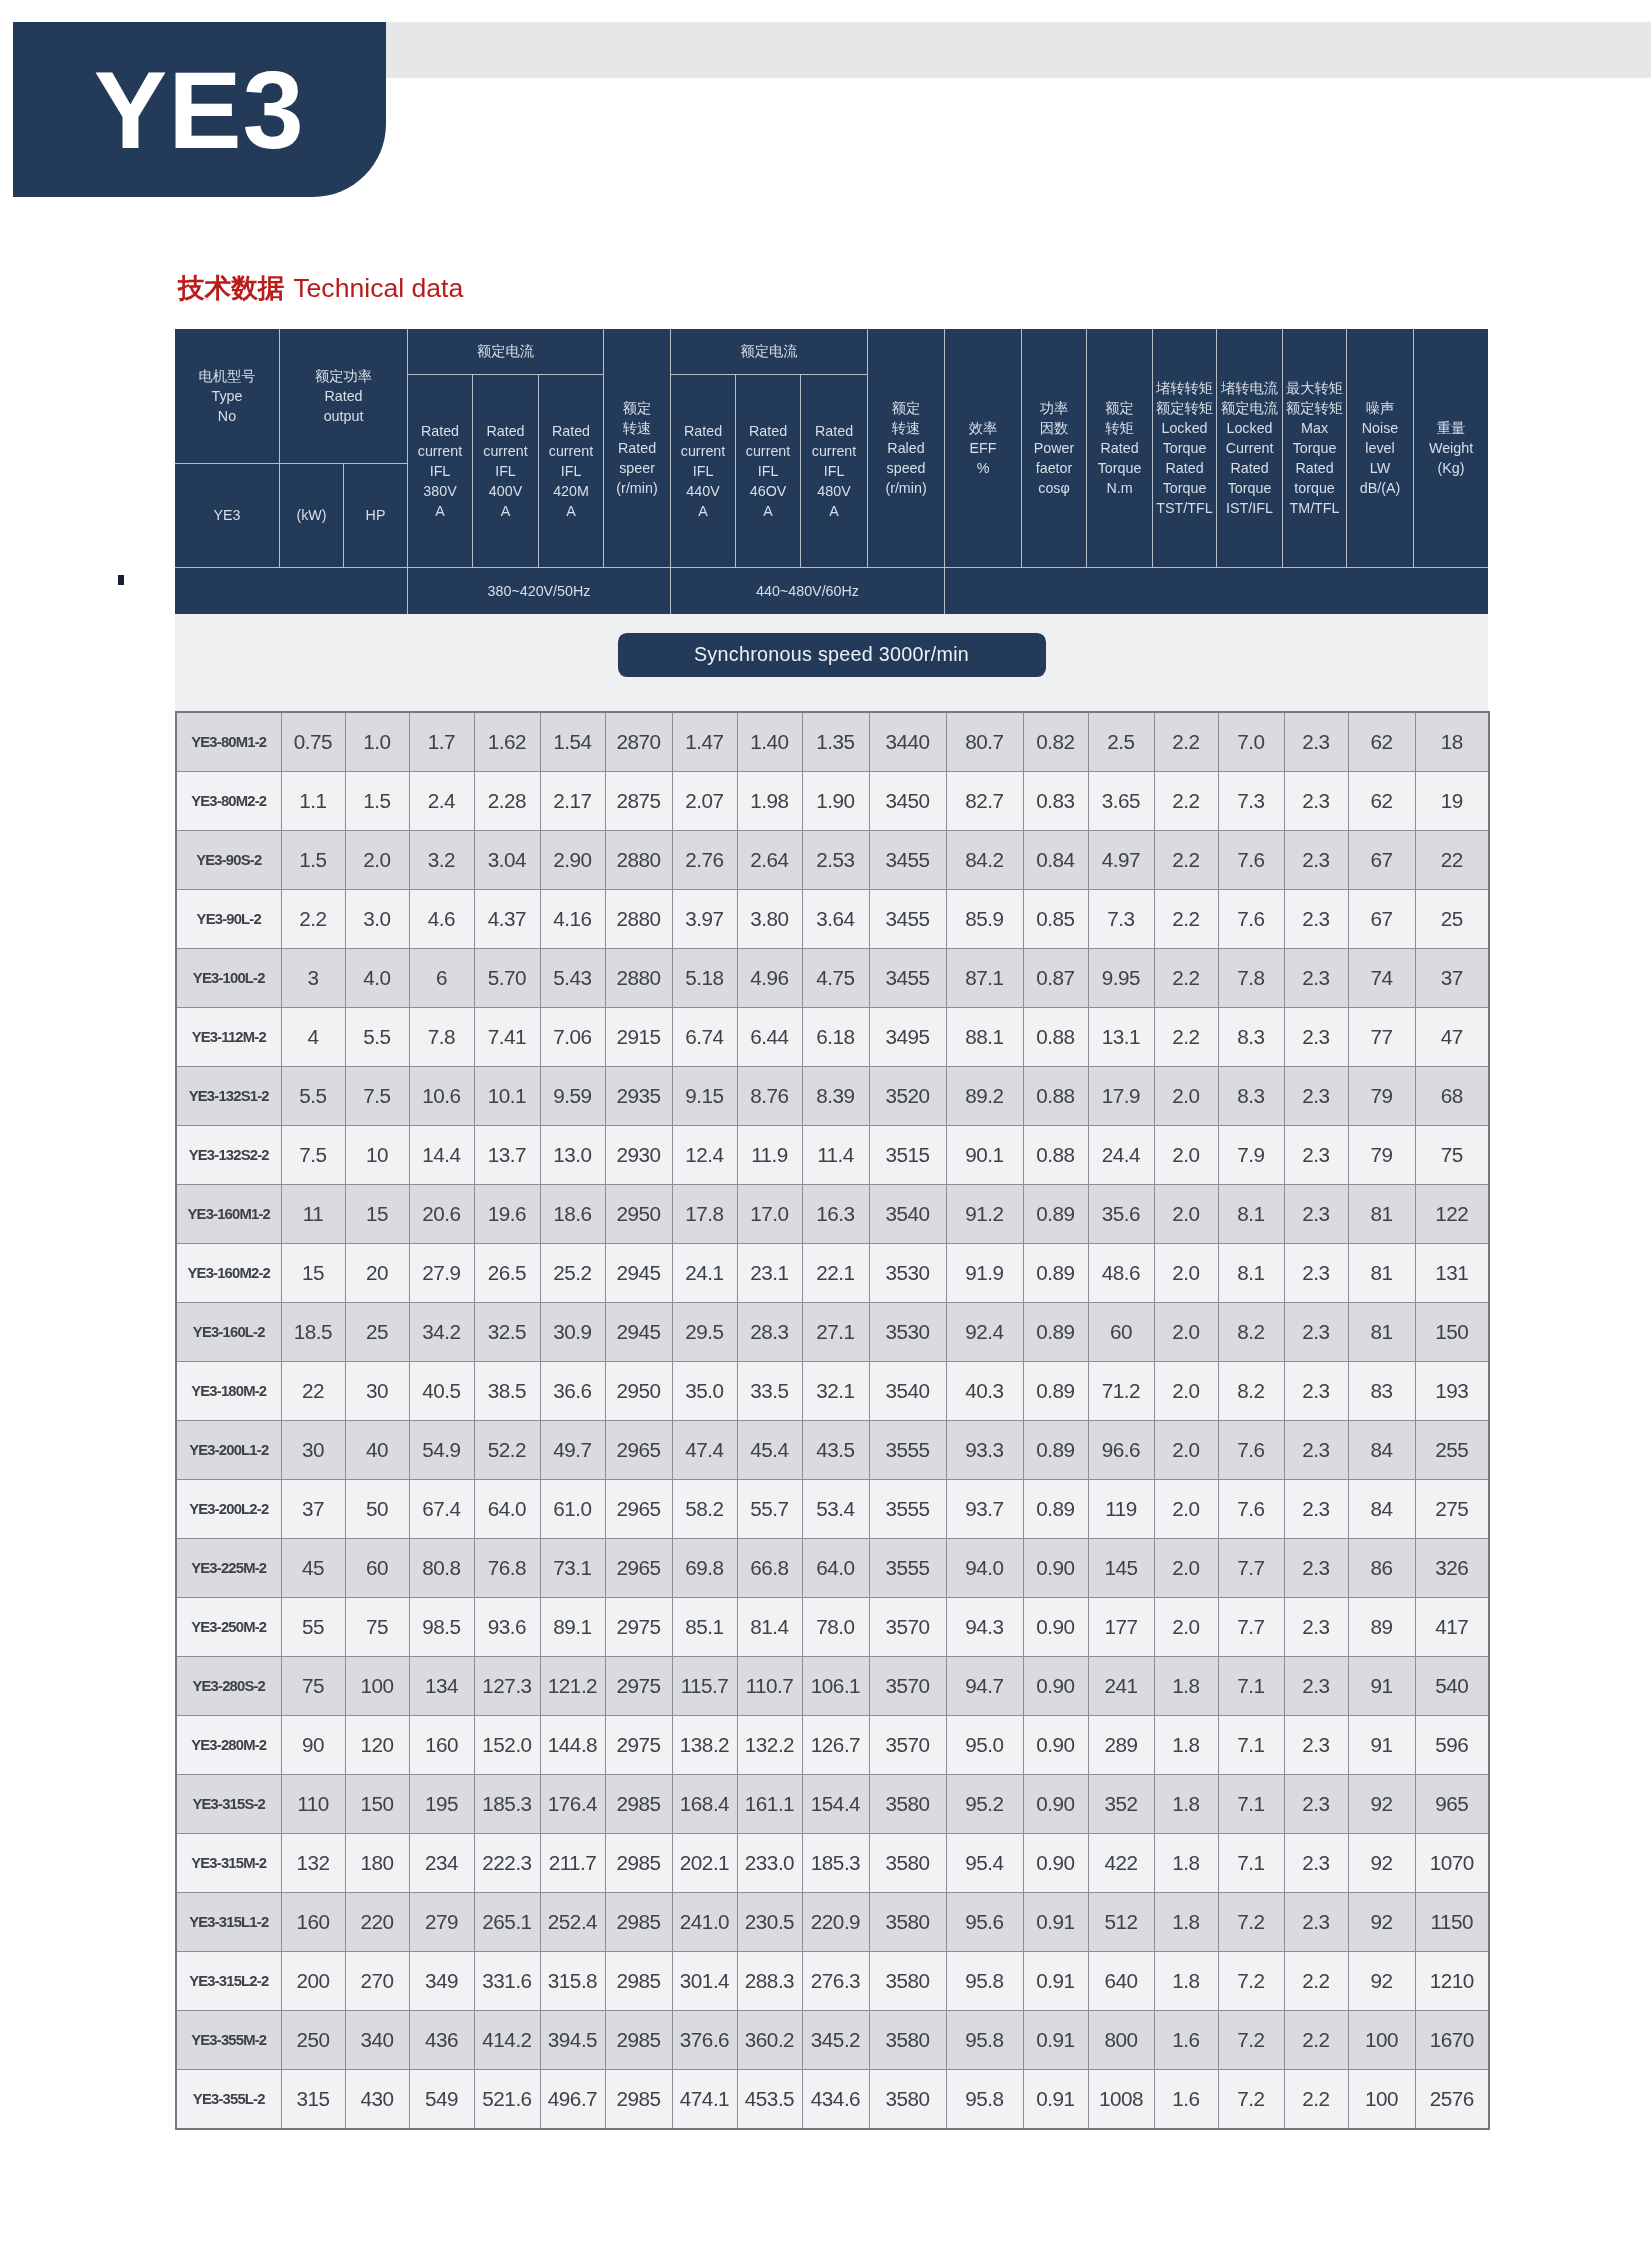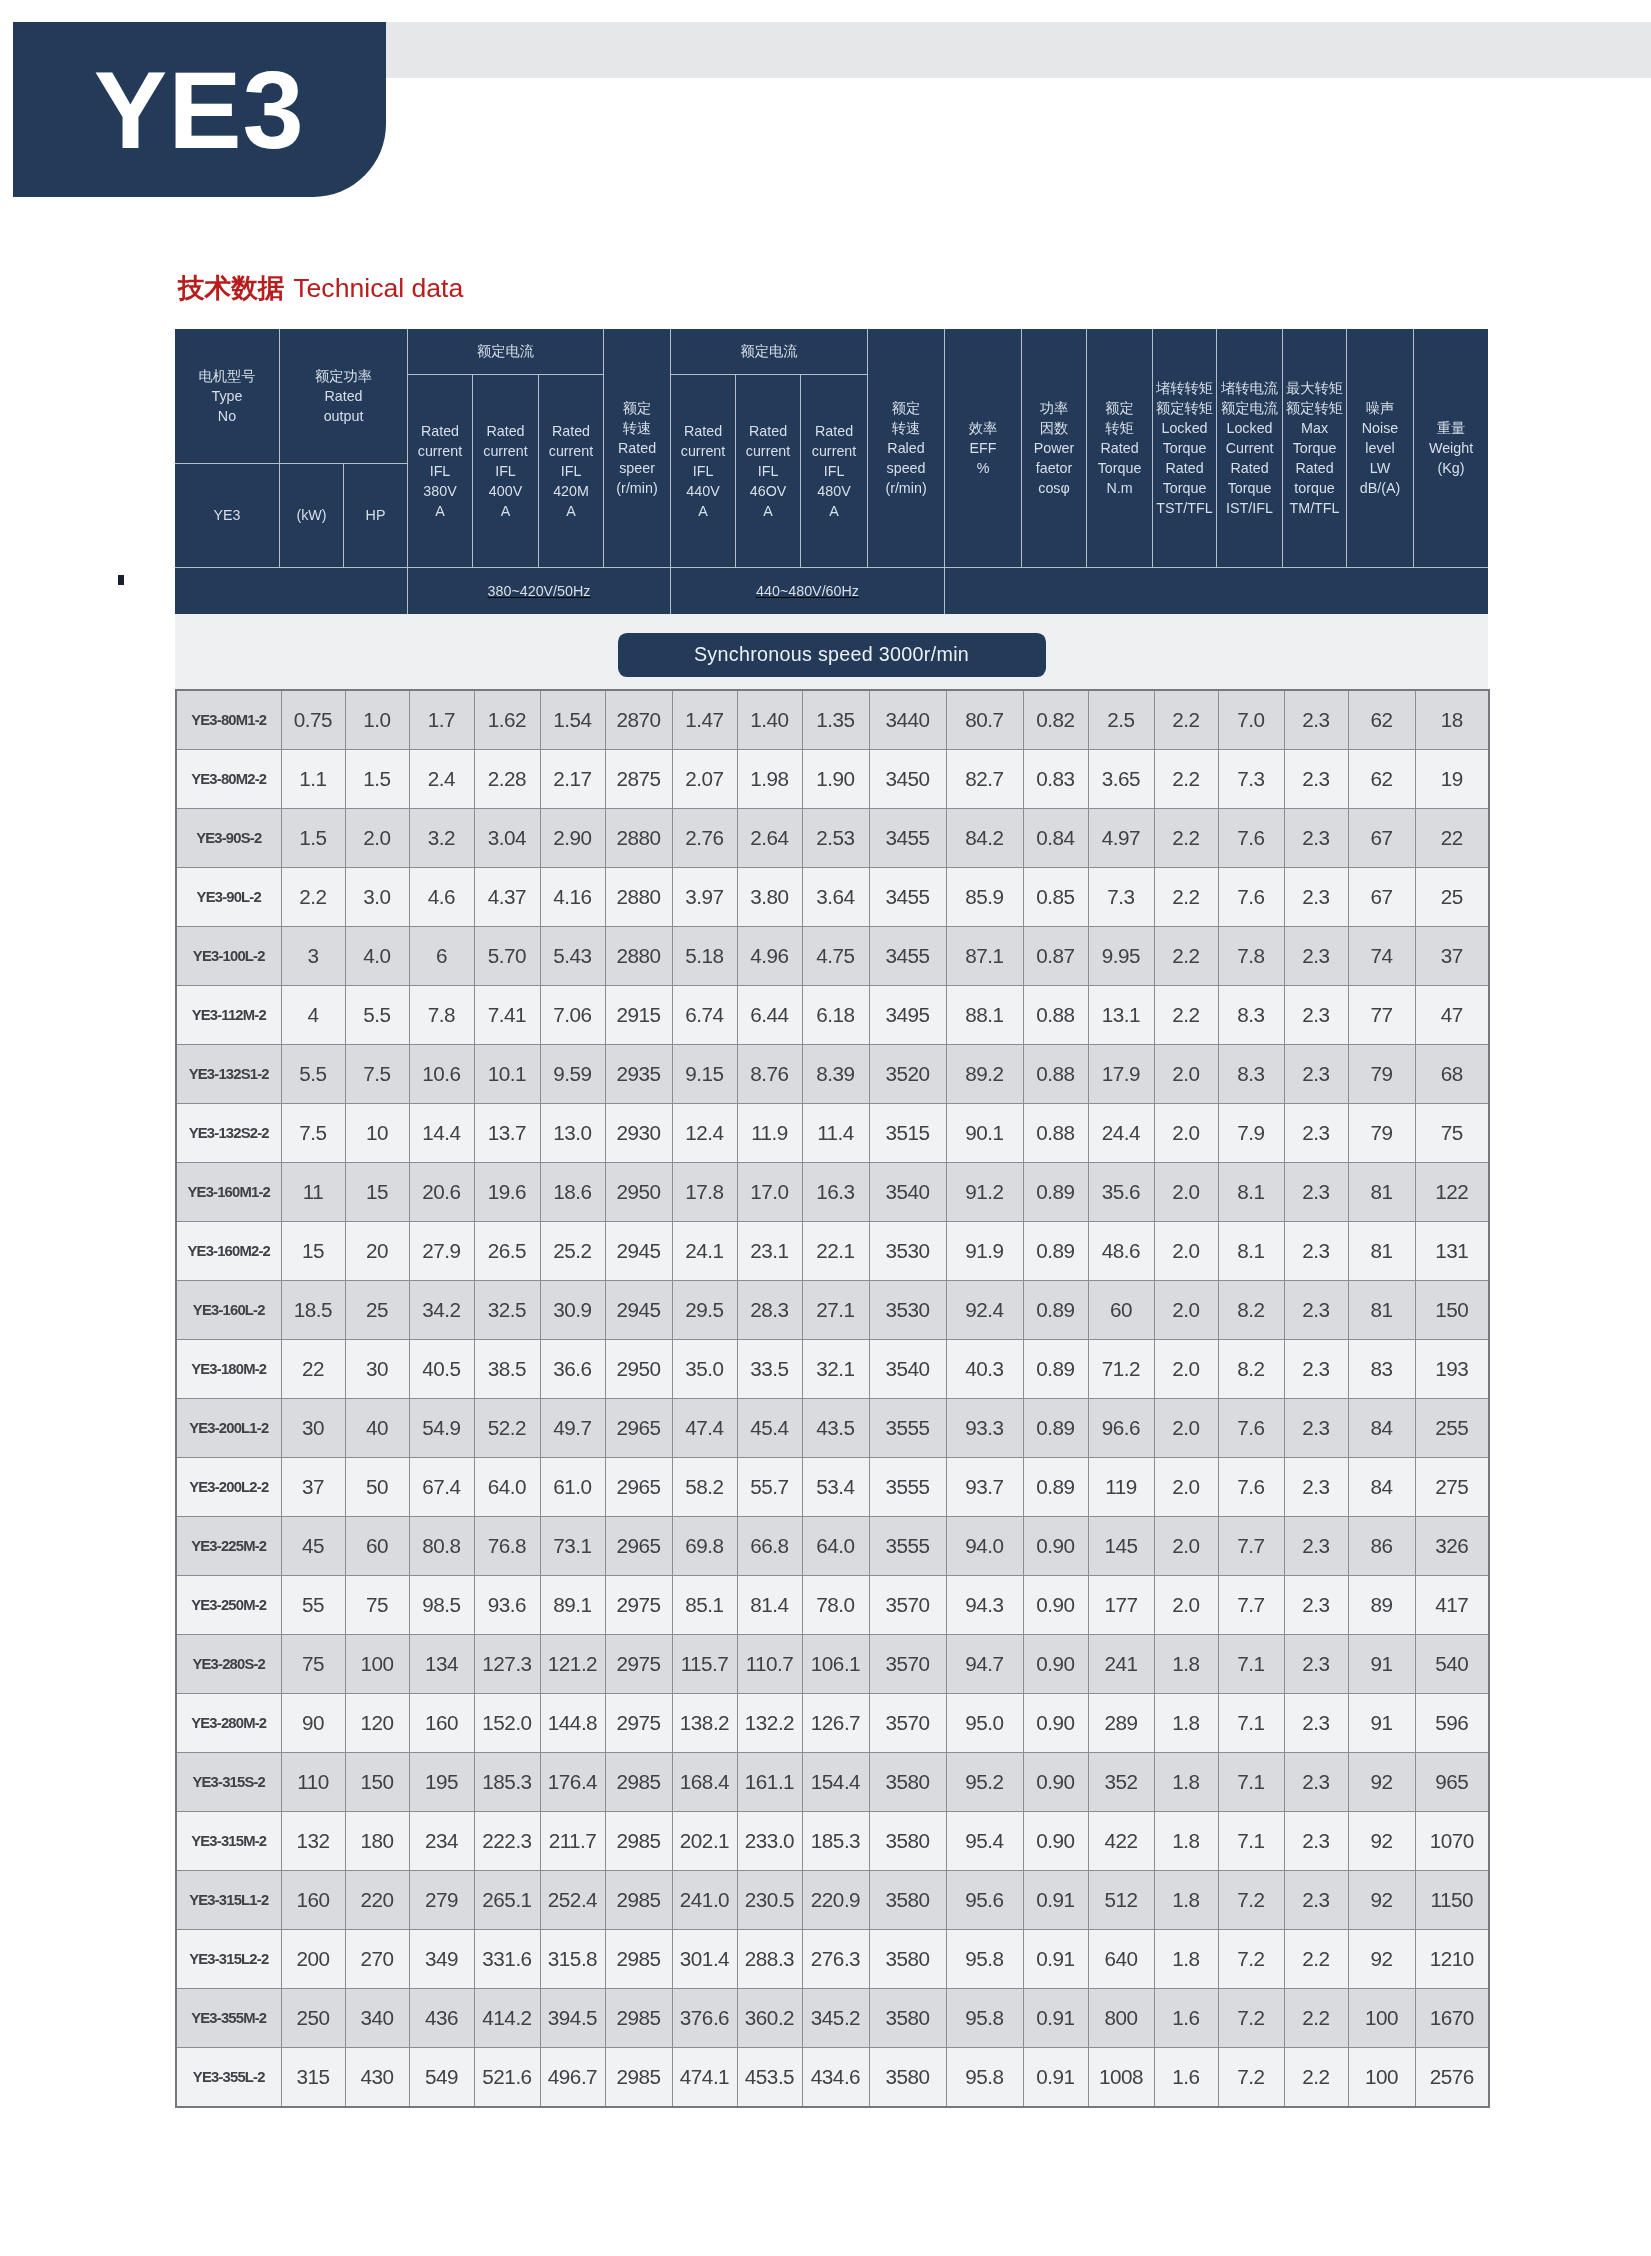--- a/index.html
+++ b/index.html
@@ -27,34 +27,34 @@
 
   
   .hdr { background:#233a59; }
   .hdr th {
     font-weight:normal; vertical-align:middle; text-align:center;
     white-space:pre-line; padding:0; color:#d9dfe8;
     border-right:1px solid #b6bec9; border-bottom:1px solid #b6bec9;
     font-size:14.3px; line-height:1.4; overflow:hidden;
   }
   .hdr tr.r1 { height:46px; } .hdr tr.r2 { height:89px; }
-  .hdr tr.r3 { height:104px; } .hdr tr.r4 { height:46px;text-decoration:underline; }
+  .hdr tr.r3 { height:104px; } .hdr tr.r4 { height:46px; }
   .no-r { border-right:none !important; }
   .no-b { border-bottom:none !important; }
   .h-group { font-size:16.7px; }
   .h-type  { font-size:15.3px; line-height:1.5; }
   .h-output{ font-size:15.8px; line-height:1.45; }
   .h-model { font-size:36px; font-weight:bold; color:#ffffff; }
   .h-sub   { font-size:15.8px; }
   .h-frac  { font-size:11.8px; line-height:1.45; }
   .h-wide  { font-size:14.8px; }
   .vcell   { font-size:15.8px; color:#d6dce4; }
 
   
-  .gap { height:75px; background:#eef0f2; position:relative; }
+  .gap { height:97px; background:#eef0f2; position:relative; }
   .banner {
     position:absolute; left:50%; transform:translateX(-50%); top:18.7px;
     width:428px; height:44px; background:#233a59; border-radius:8.9px;
     color:#edf1f6; font-size:19.7px; letter-spacing:0.3px;
     display:flex; align-items:center; justify-content:center;
   }
 
   
   .data { border-collapse:collapse; border:2px solid #75787d; background:#f1f2f4; }
   .data td {

